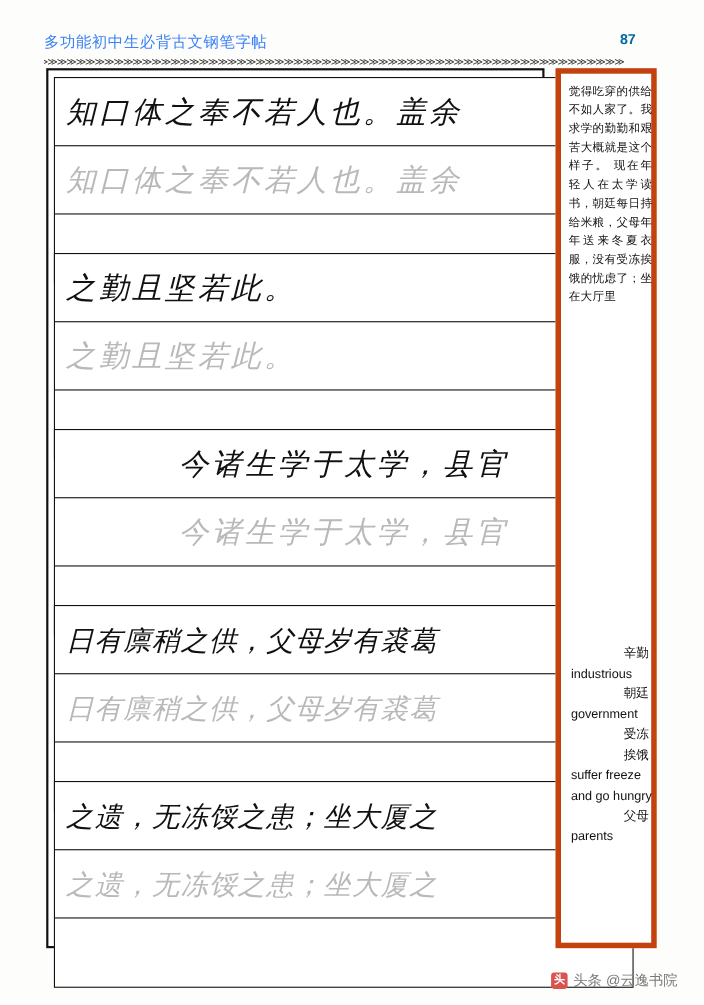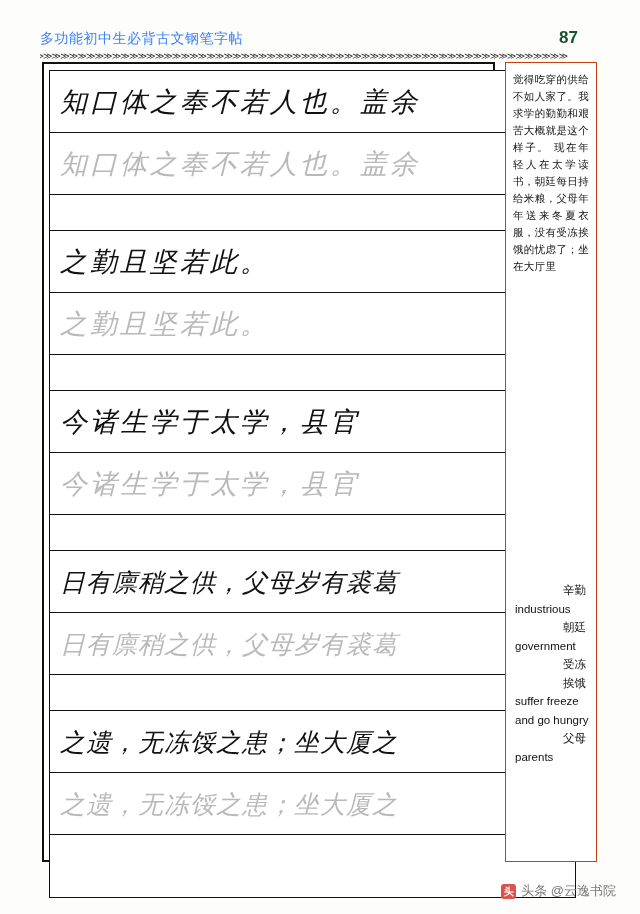--- a/index.html
+++ b/index.html
@@ -36,23 +36,23 @@
     top: 0;
     font-size: 14px;
     letter-spacing: 0.5px;
     color: #3b82f6;
     white-space: nowrap;
   }
   .page-number {
     position: absolute;
     right: 22px;
     top: -2px;
-    font-size: 17px;
+    font-size: 13px;
     font-weight: bold;
-    color: #14532d;
+    color: #0369a1;
   }
   .header-rule {
     position: absolute;
     left: 0;
     top: 22px;
     width: 560px;
     height: 10px;
     overflow: hidden;
   }
   .header-rule .chev-row {
@@ -100,38 +100,38 @@
     transform: translateY(-50%);
     padding: 0 10px;
     font-family: "DejaVu Sans", sans-serif;
     font-size: 27px;
     letter-spacing: 3px;
     white-space: nowrap;
     color: #111;
     font-style: italic;
   }
   .hand.ghost { color: #b9b9b9; }
-  .hand.center { text-align: left; }
+  .hand.center { text-align: center; }
   .hand.small { font-size: 25px; letter-spacing: 1px; }
 
   
   #block-1 { top: 6px; }
   #block-2 { top: 166px; }
   #block-3 { top: 326px; }
   #block-4 { top: 486px; }
   #block-5 { top: 646px; }
 
   
   .side {
     position: absolute;
     left: 505px;
     top: 62px;
     width: 92px;
     height: 800px;
-    border: 1px solid #c2410c;
+    border: 5px solid #c2410c;
     box-sizing: border-box;
     background: #fff;
   }
   .side-note {
     position: absolute;
     left: 7px;
     top: 8px;
     width: 76px;
     font-size: 10.5px;
     line-height: 17px;

